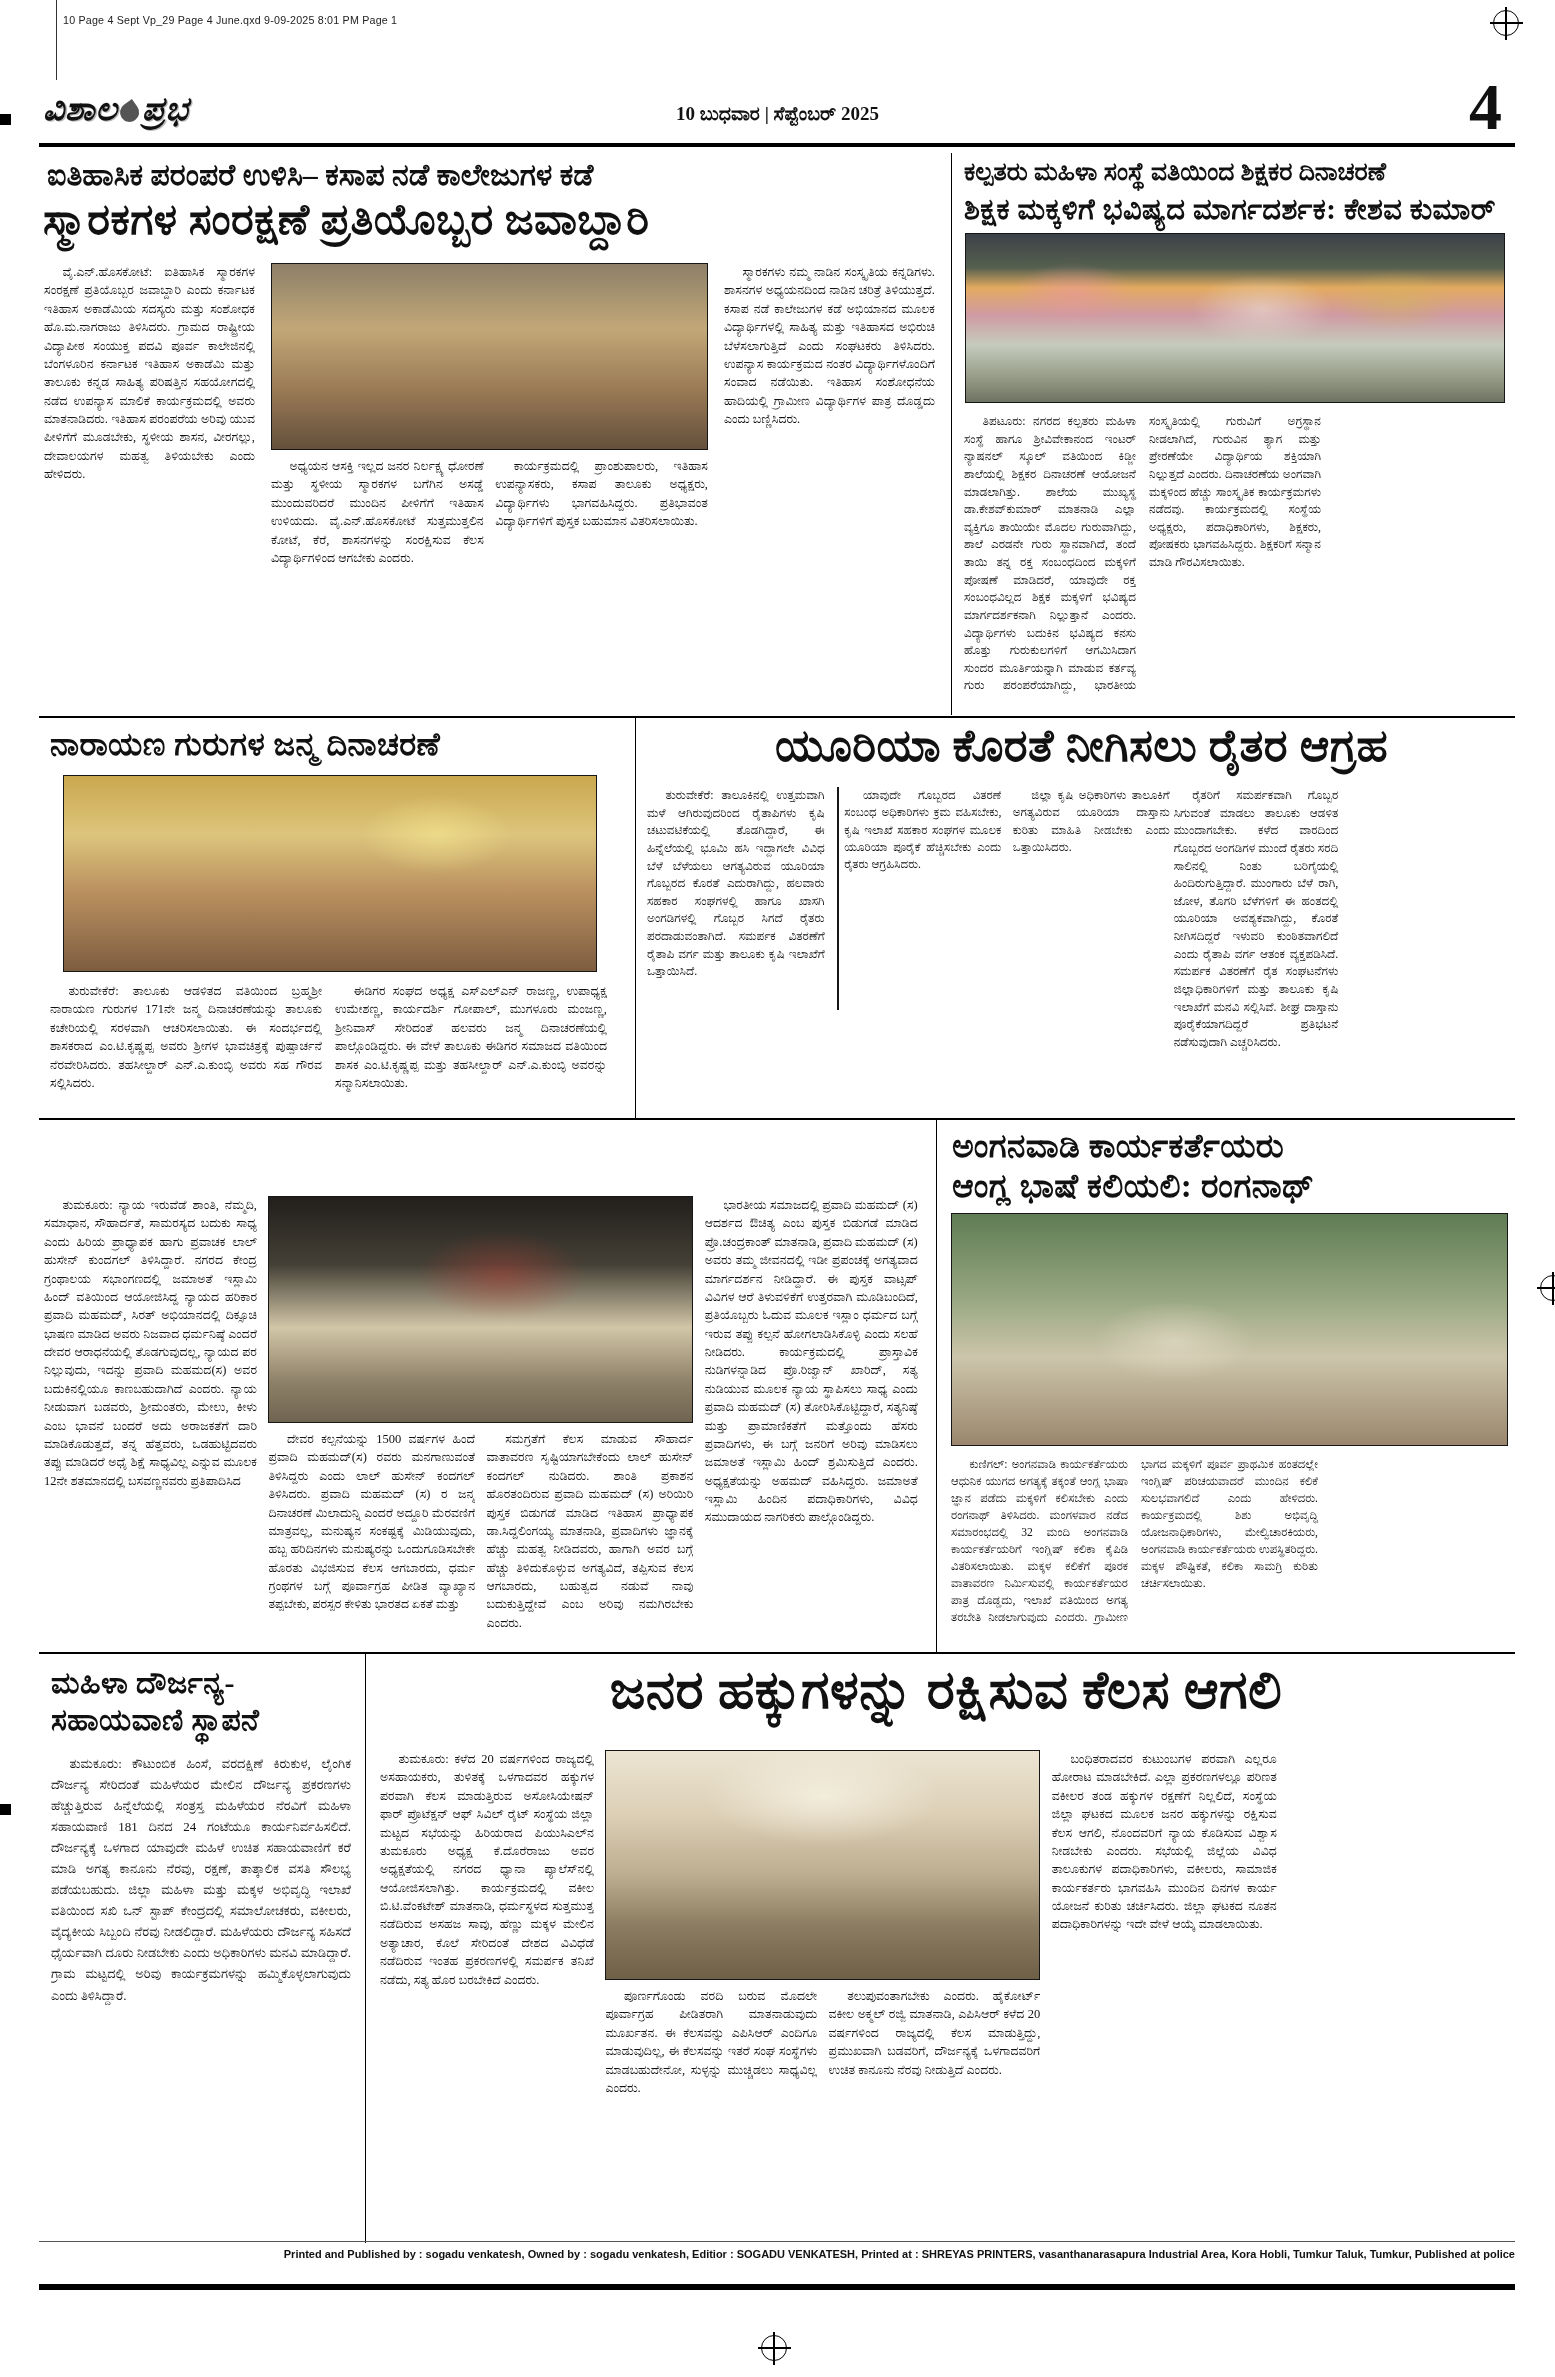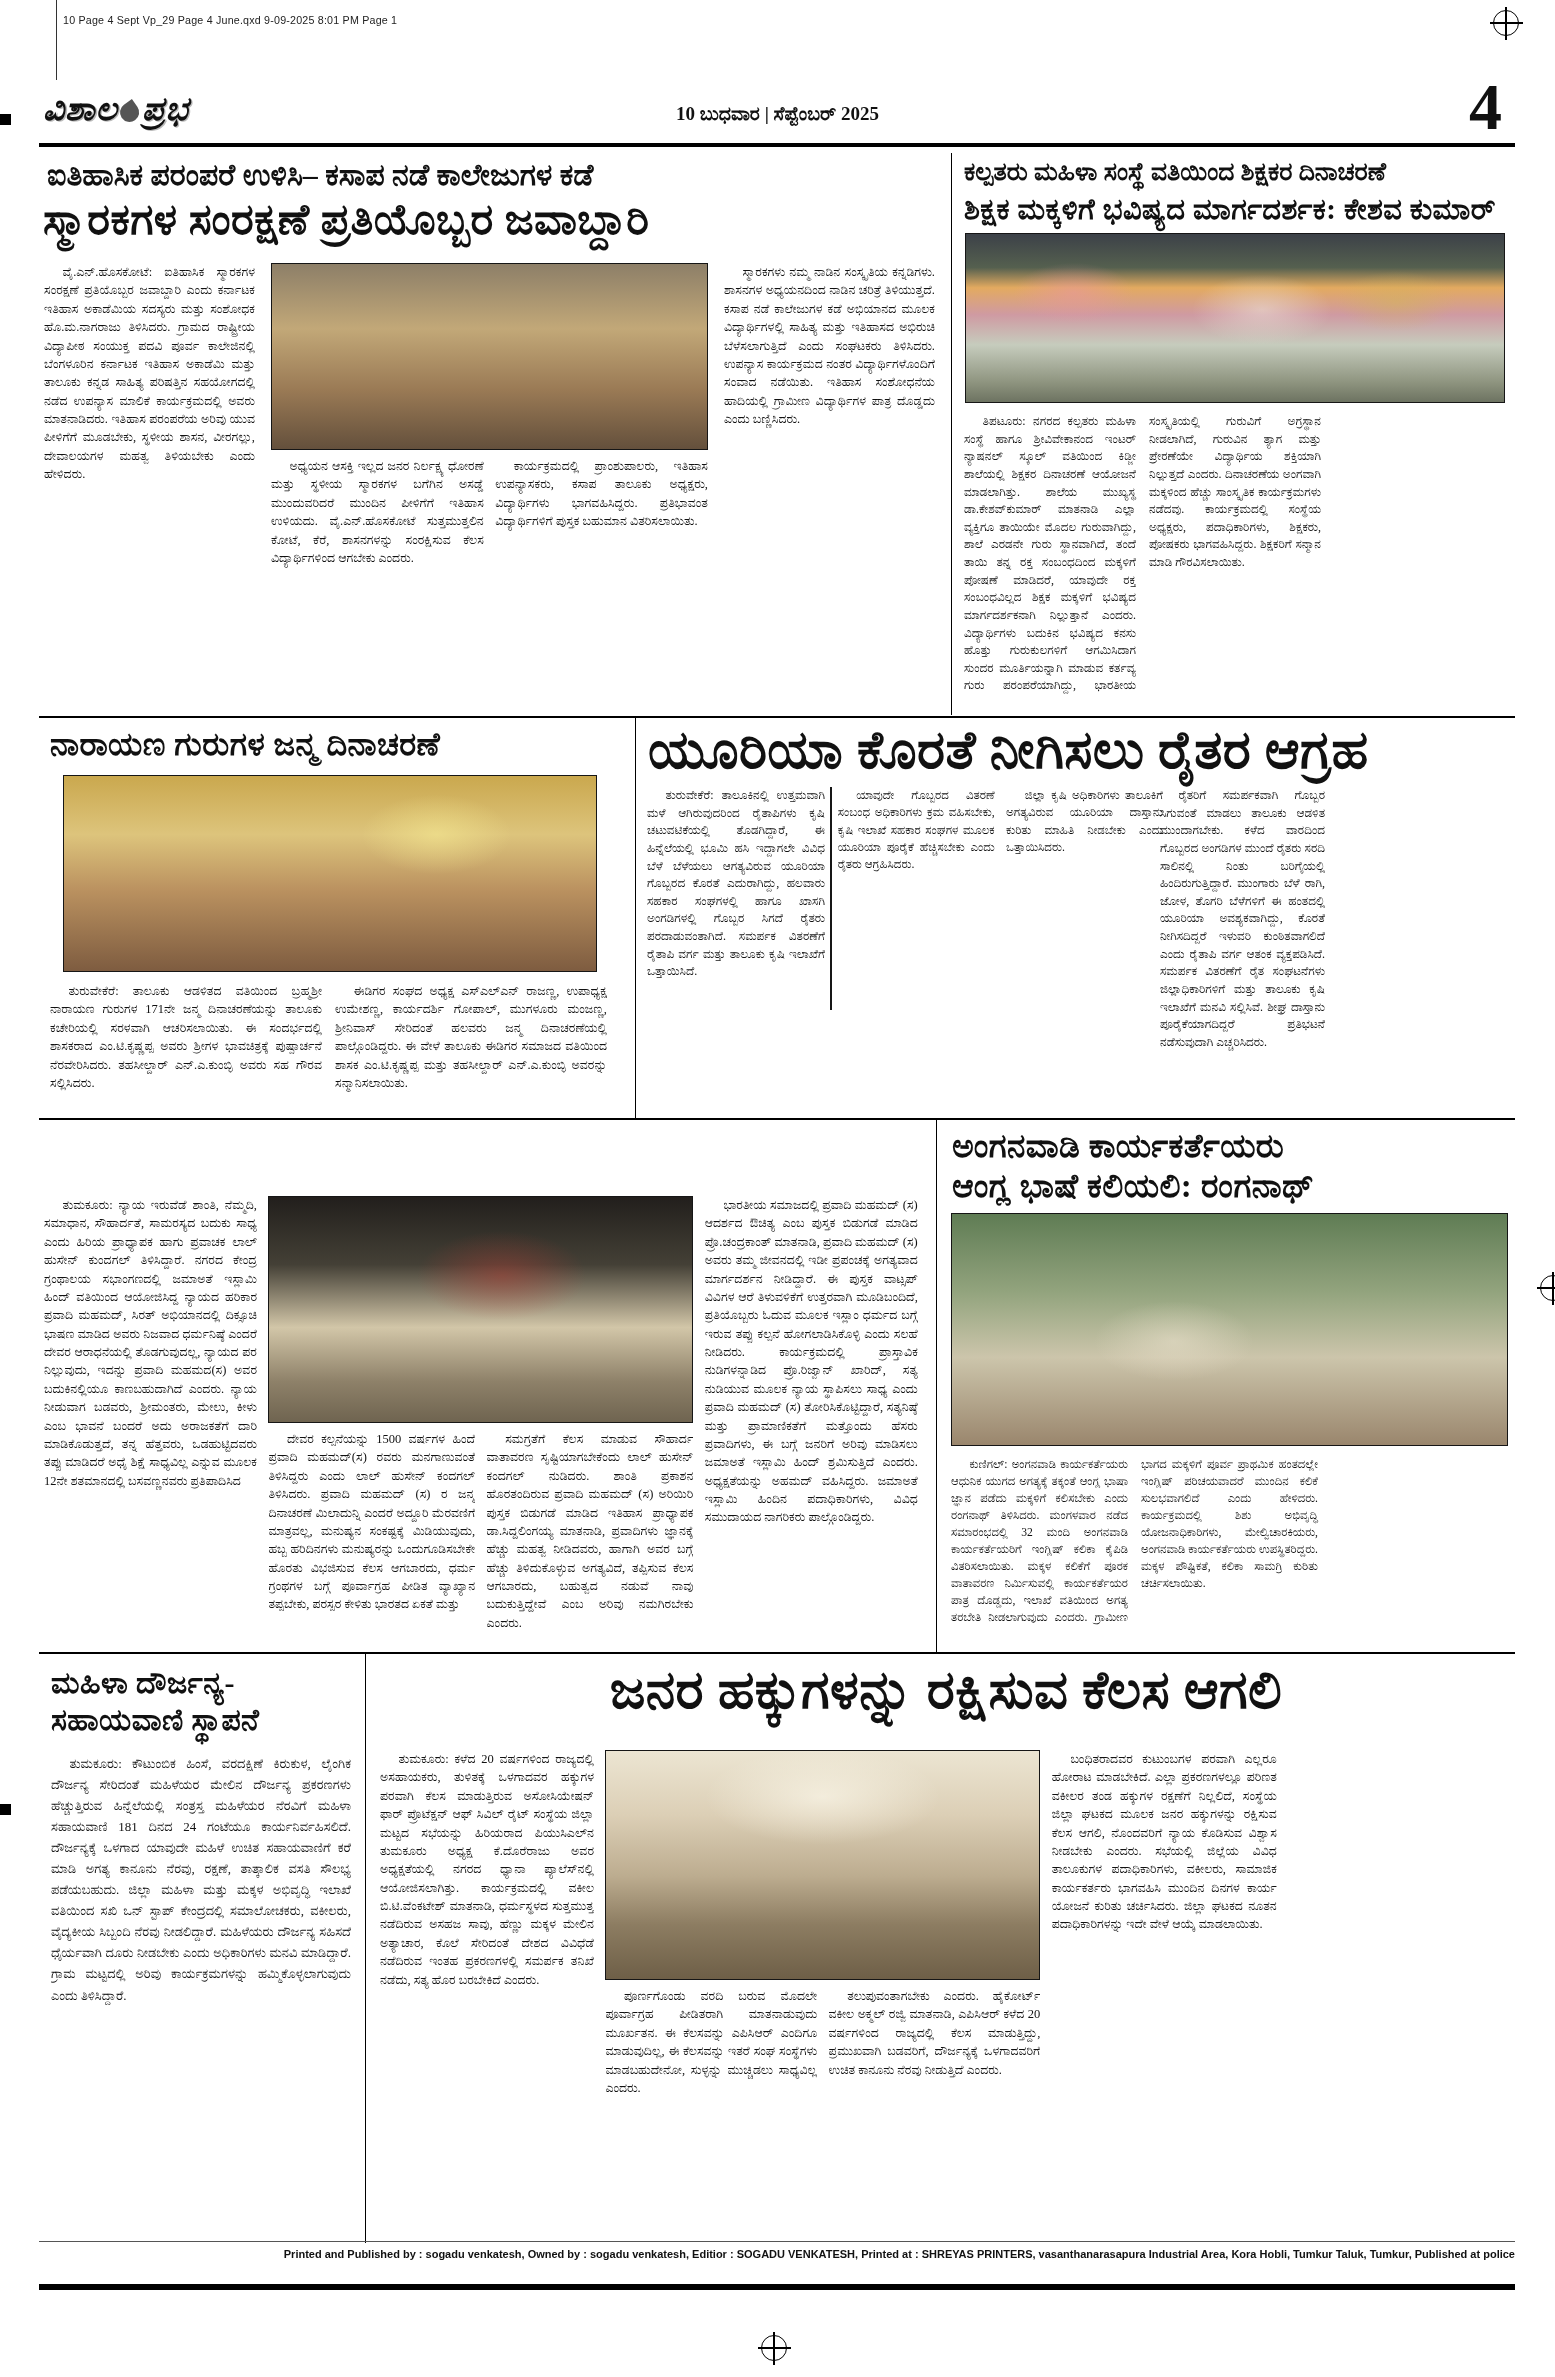--- a/index.html
+++ b/index.html
@@ -112,22 +112,22 @@
     <div class="col" style="width:272px;height:128px;">
         <p>ತುರುವೇಕೆರೆ: ತಾಲೂಕು ಆಡಳಿತದ ವತಿಯಿಂದ ಬ್ರಹ್ಮಶ್ರೀ ನಾರಾಯಣ ಗುರುಗಳ 171ನೇ ಜನ್ಮ ದಿನಾಚರಣೆಯನ್ನು ತಾಲೂಕು ಕಚೇರಿಯಲ್ಲಿ ಸರಳವಾಗಿ ಆಚರಿಸಲಾಯಿತು. ಈ ಸಂದರ್ಭದಲ್ಲಿ ಶಾಸಕರಾದ ಎಂ.ಟಿ.ಕೃಷ್ಣಪ್ಪ ಅವರು ಶ್ರೀಗಳ ಭಾವಚಿತ್ರಕ್ಕೆ ಪುಷ್ಪಾರ್ಚನೆ ನೆರವೇರಿಸಿದರು. ತಹಸೀಲ್ದಾರ್ ಎನ್.ಎ.ಕುಂಬ್ಳಿ ಅವರು ಸಹ ಗೌರವ ಸಲ್ಲಿಸಿದರು.</p>
       </div>
     <div class="col" style="width:272px;height:128px;">
         <p>ಈಡಿಗರ ಸಂಘದ ಅಧ್ಯಕ್ಷ ಎಸ್‌ಎಲ್‌ಎನ್ ರಾಜಣ್ಣ, ಉಪಾಧ್ಯಕ್ಷ ಉಮೇಶಣ್ಣ, ಕಾರ್ಯದರ್ಶಿ ಗೋಪಾಲ್, ಮುಗಳೂರು ಮಂಜಣ್ಣ, ಶ್ರೀನಿವಾಸ್ ಸೇರಿದಂತೆ ಹಲವರು ಜನ್ಮ ದಿನಾಚರಣೆಯಲ್ಲಿ ಪಾಲ್ಗೊಂಡಿದ್ದರು. ಈ ವೇಳೆ ತಾಲೂಕು ಈಡಿಗರ ಸಮಾಜದ ವತಿಯಿಂದ ಶಾಸಕ ಎಂ.ಟಿ.ಕೃಷ್ಣಪ್ಪ ಮತ್ತು ತಹಸೀಲ್ದಾರ್ ಎನ್.ಎ.ಕುಂಬ್ಳಿ ಅವರನ್ನು ಸನ್ಮಾನಿಸಲಾಯಿತು.</p>
       </div>
   </div>
 
   <div class="abs vline" style="left:635px;top:716px;height:402px;"></div>
 
-  <div class="abs headline" style="left:648px;top:722px;width:867px;font-size:53px;">ಯೂರಿಯಾ ಕೊರತೆ ನೀಗಿಸಲು ರೈತರ ಆಗ್ರಹ</div>
-  <div class="abs" style="left:647px;top:787px;width:869px;height:327px;display:flex;gap:5px;">
+  <div class="abs headline" style="left:648px;top:722px;width:867px;font-size:45px;text-align:center;">ಯೂರಿಯಾ ಕೊರತೆ ನೀಗಿಸಲು ರೈತರ ಆಗ್ರಹ</div>
+  <div class="abs" style="left:647px;top:787px;width:869px;height:327px;display:flex;gap:12px;">
     <div class="col" style="width:178px;height:327px;font-size:12px;">
         <p>ತುರುವೇಕೆರೆ: ತಾಲೂಕಿನಲ್ಲಿ ಉತ್ತಮವಾಗಿ ಮಳೆ ಆಗಿರುವುದರಿಂದ ರೈತಾಪಿಗಳು ಕೃಷಿ ಚಟುವಟಿಕೆಯಲ್ಲಿ ತೊಡಗಿದ್ದಾರೆ, ಈ ಹಿನ್ನೆಲೆಯಲ್ಲಿ ಭೂಮಿ ಹಸಿ ಇದ್ದಾಗಲೇ ವಿವಿಧ ಬೆಳೆ ಬೆಳೆಯಲು ಆಗತ್ಯವಿರುವ ಯೂರಿಯಾ ಗೊಬ್ಬರದ ಕೊರತೆ ಎದುರಾಗಿದ್ದು, ಹಲವಾರು ಸಹಕಾರ ಸಂಘಗಳಲ್ಲಿ ಹಾಗೂ ಖಾಸಗಿ ಅಂಗಡಿಗಳಲ್ಲಿ ಗೊಬ್ಬರ ಸಿಗದೆ ರೈತರು ಪರದಾಡುವಂತಾಗಿದೆ. ಸಮರ್ಪಕ ವಿತರಣೆಗೆ ರೈತಾಪಿ ವರ್ಗ ಮತ್ತು ತಾಲೂಕು ಕೃಷಿ ಇಲಾಖೆಗೆ ಒತ್ತಾಯಿಸಿದೆ.</p>
       </div>
     <div style="width:325px;display:flex;flex-direction:row;gap:5.7px;">
       <div class="photo ph-d" style="width:325px;height:223px;"></div>
       <div style="display:flex;gap:11.4px;height:93px;">
         <div class="col" style="width:157px;height:93px;font-size:11.8px;">
             <p>ಯಾವುದೇ ಗೊಬ್ಬರದ ವಿತರಣೆ ಸಂಬಂಧ ಅಧಿಕಾರಿಗಳು ಕ್ರಮ ವಹಿಸಬೇಕು, ಕೃಷಿ ಇಲಾಖೆ ಸಹಕಾರ ಸಂಘಗಳ ಮೂಲಕ ಯೂರಿಯಾ ಪೂರೈಕೆ ಹೆಚ್ಚಿಸಬೇಕು ಎಂದು ರೈತರು ಆಗ್ರಹಿಸಿದರು.</p>
           </div>
         <div class="col" style="width:157px;height:93px;font-size:11.8px;">

